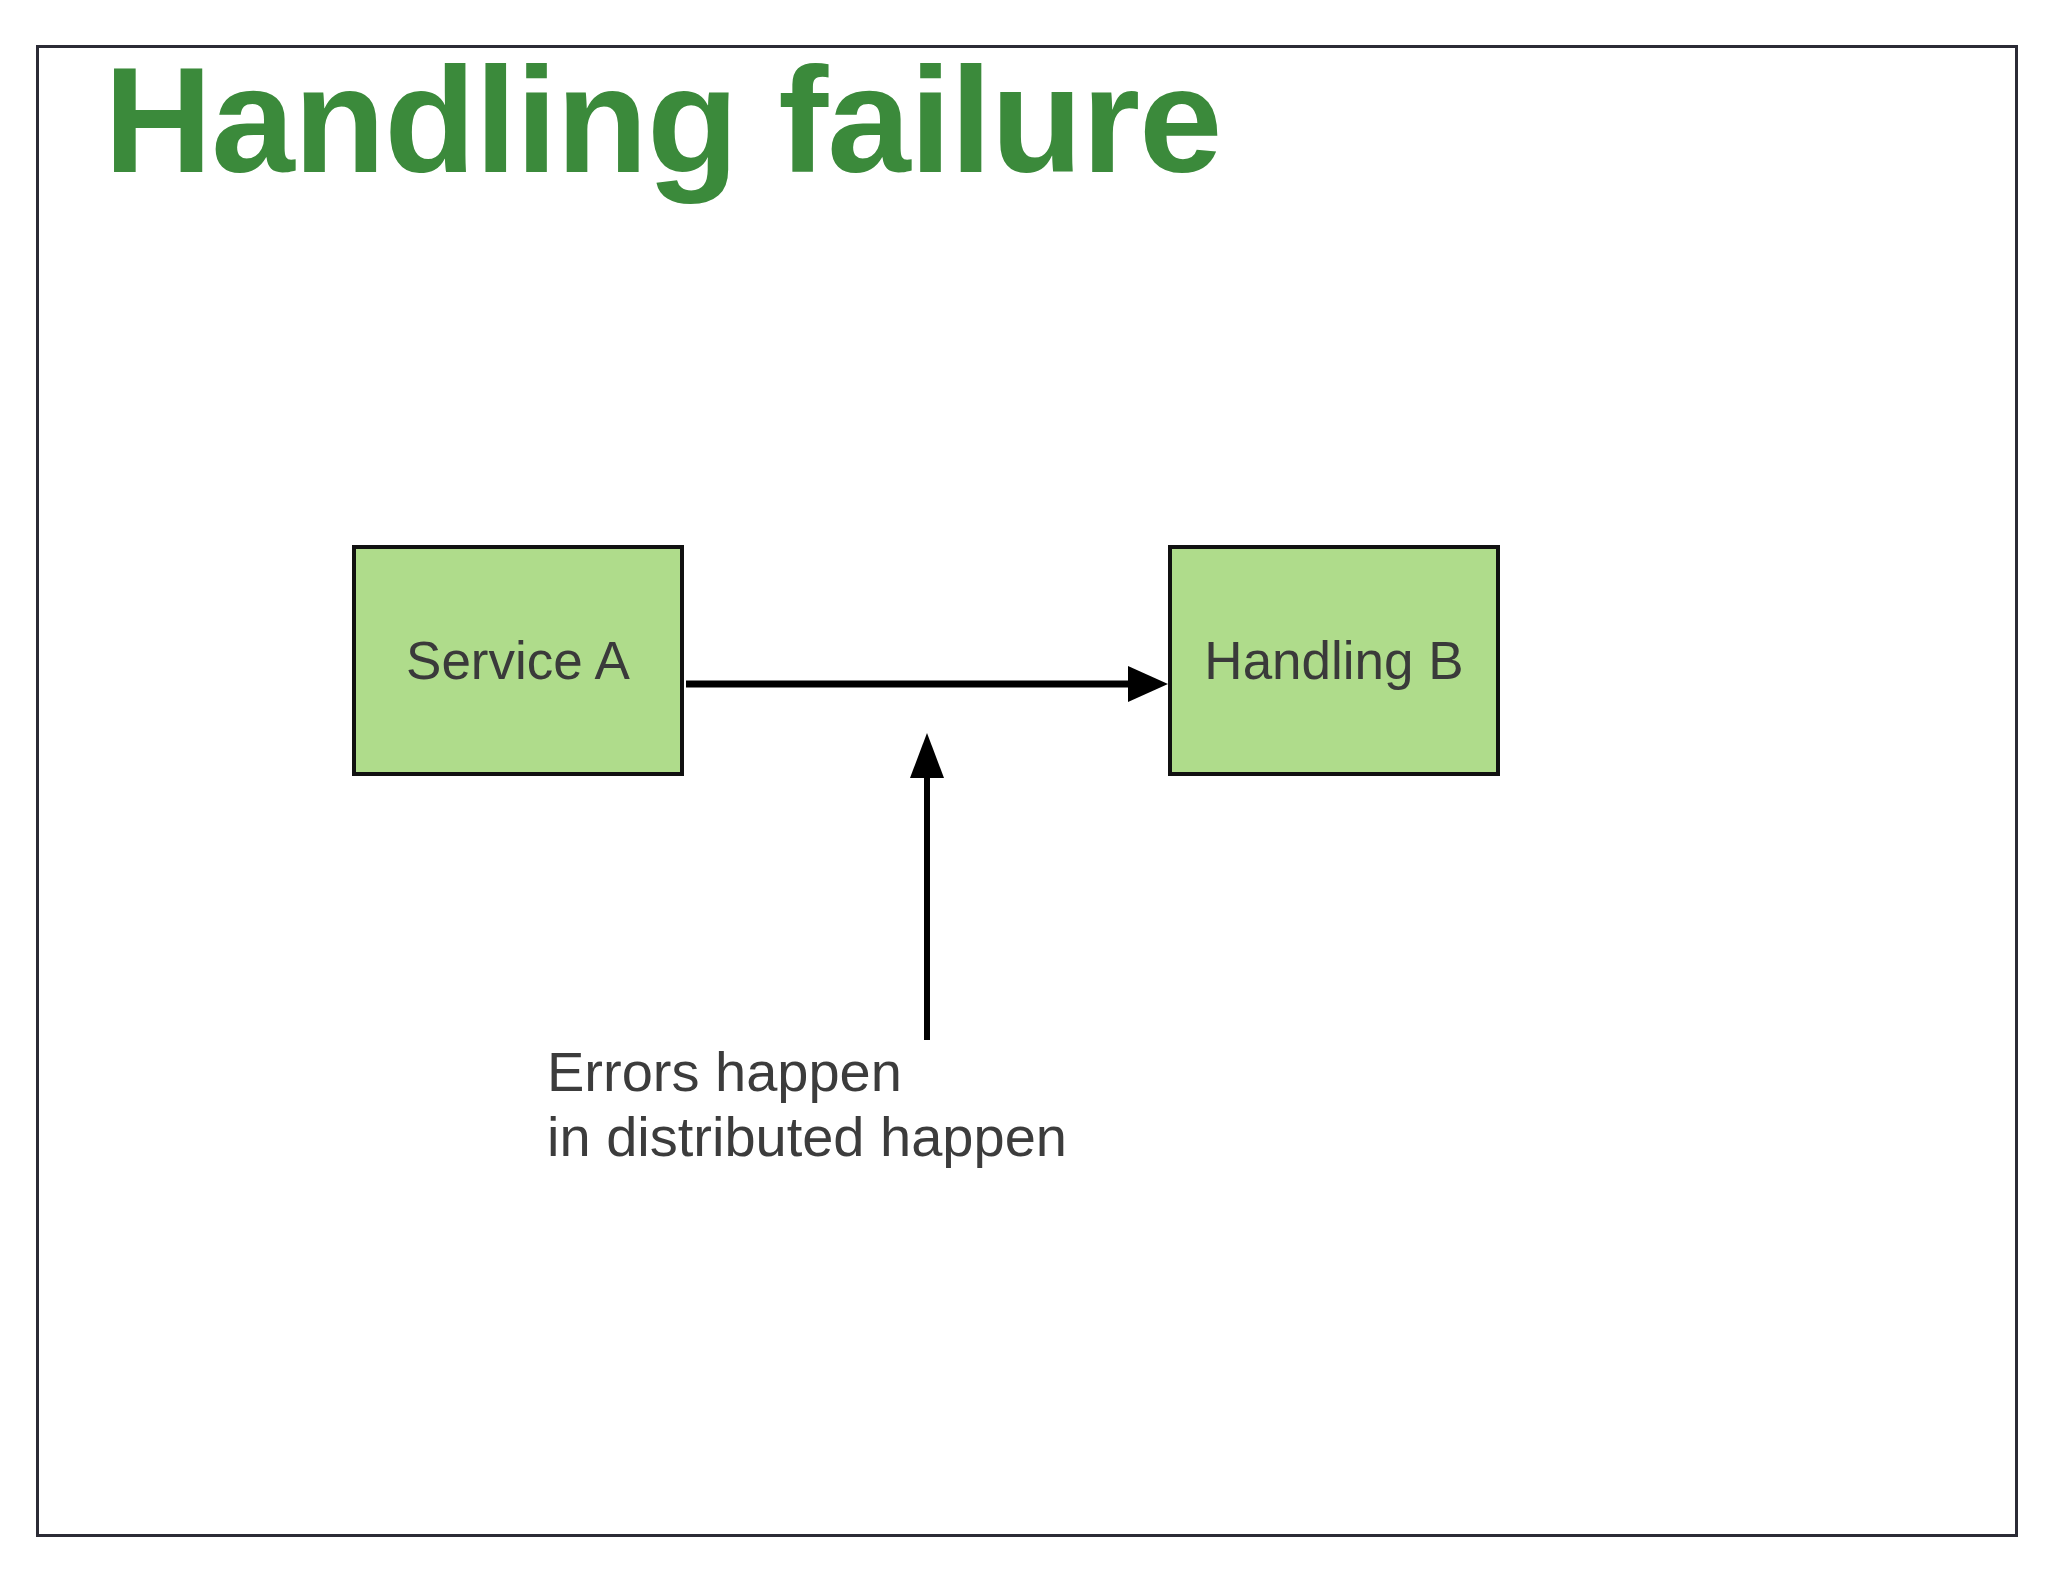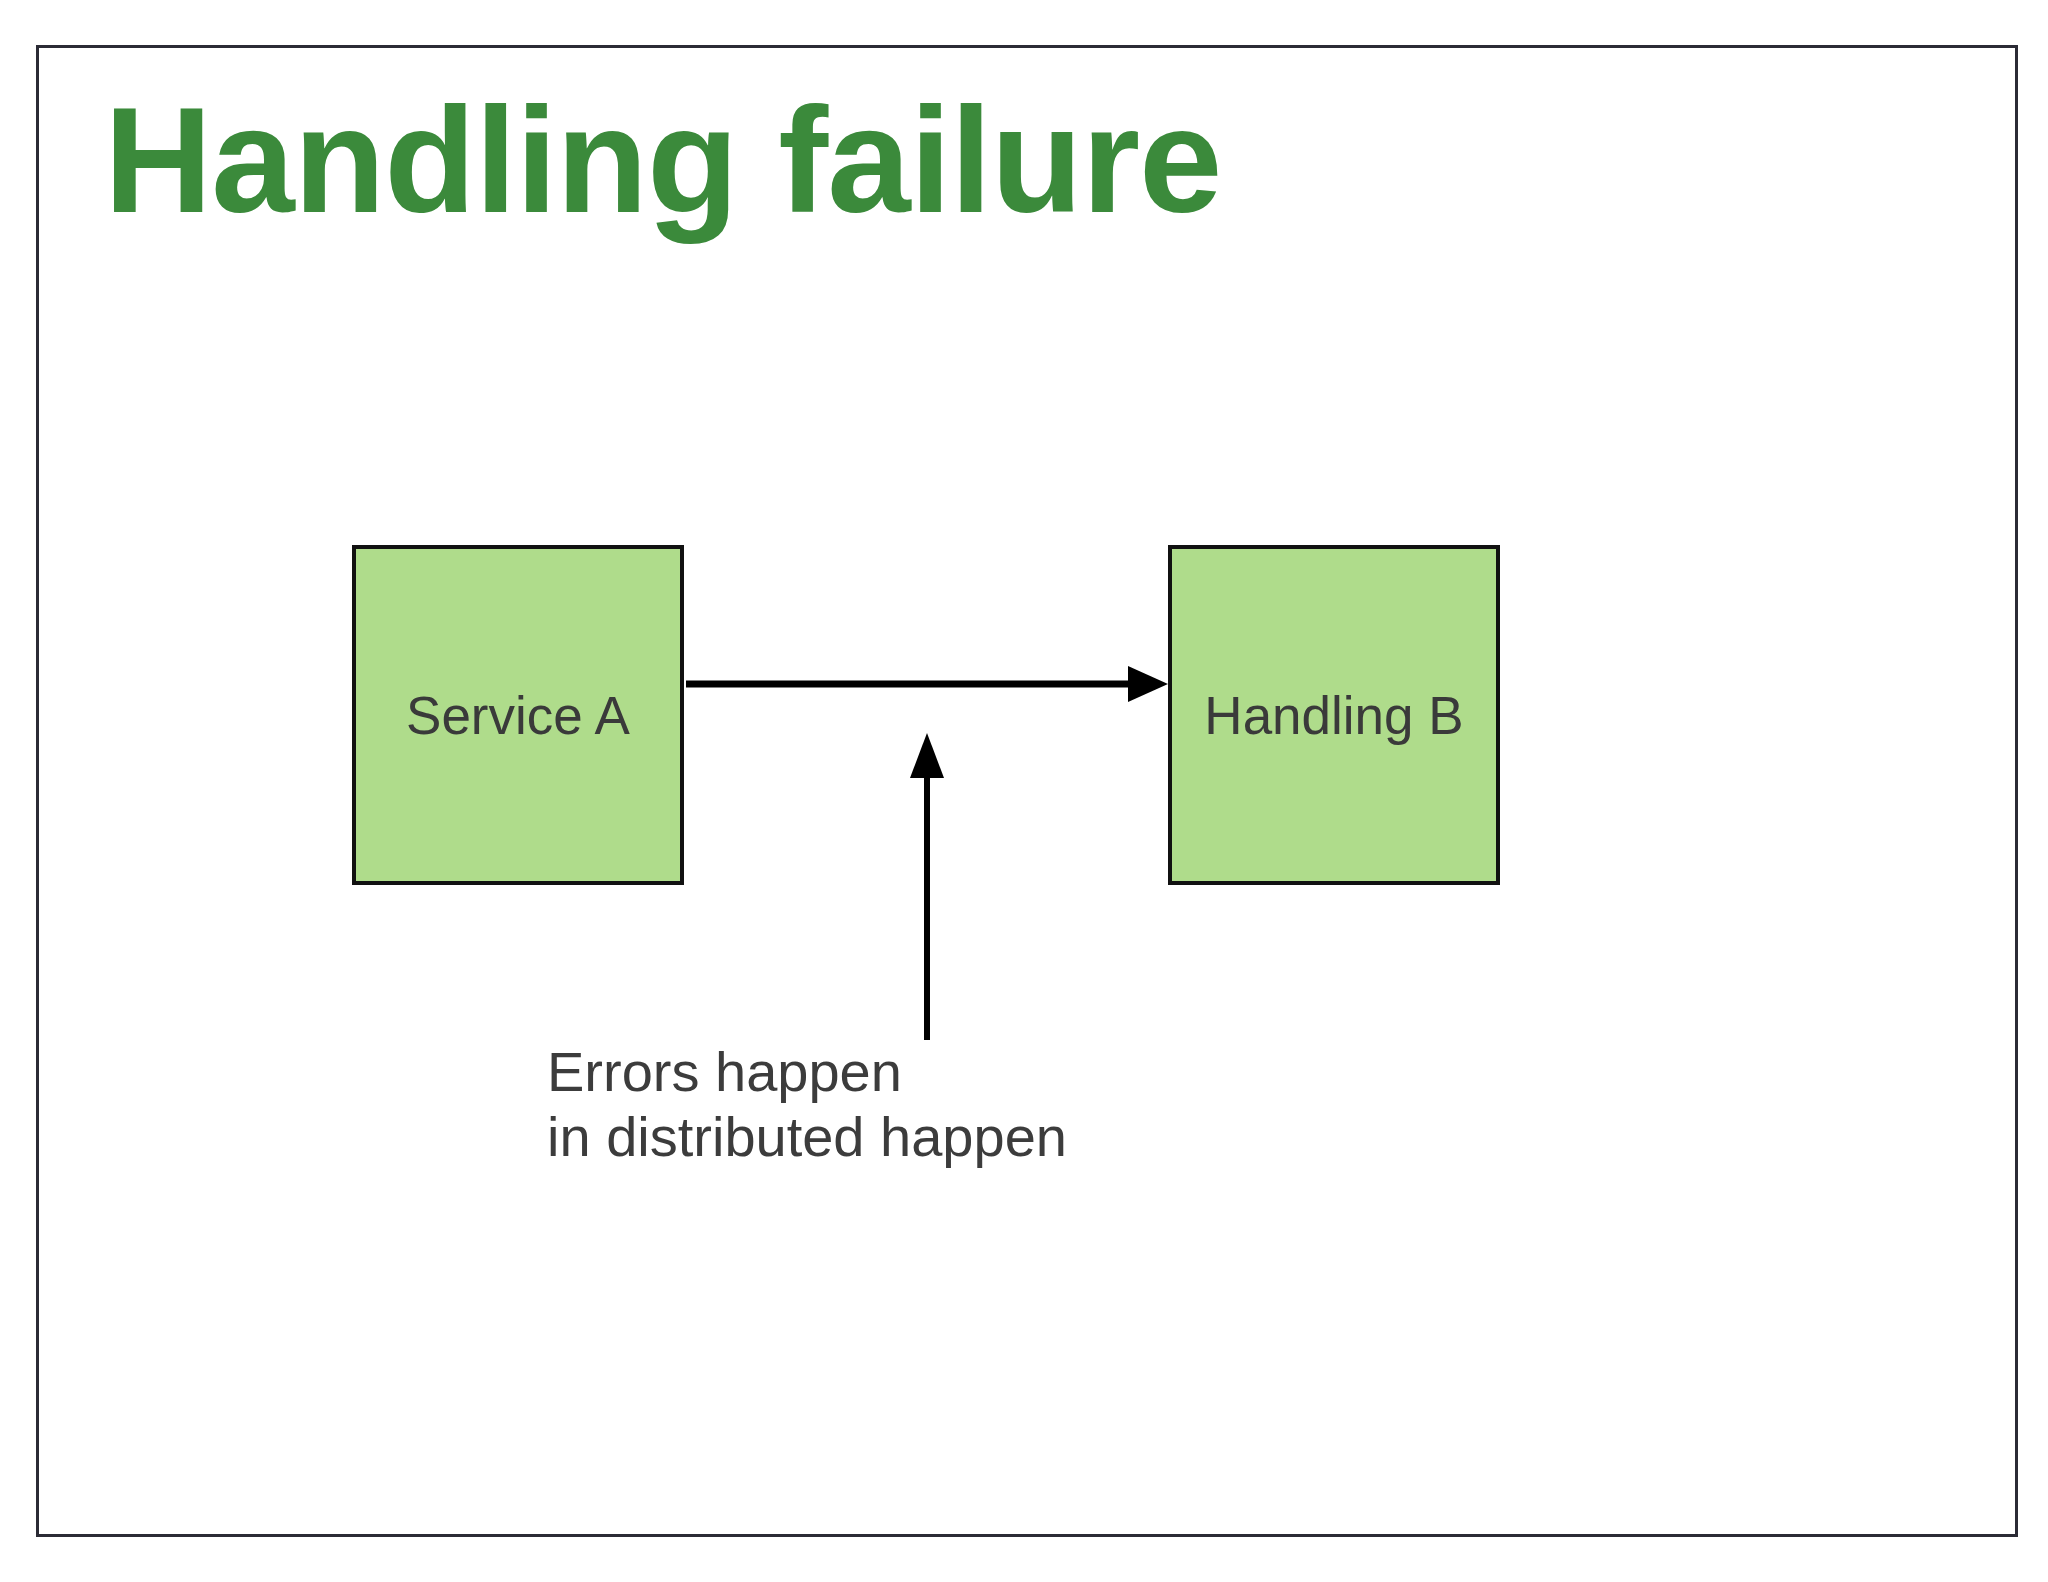--- a/index.html
+++ b/index.html
@@ -36,27 +36,26 @@
     position: absolute;
     left: 104px;
     top: 42px;
     font-family: "Liberation Sans", sans-serif;
     font-weight: bold;
     font-size: 150px;
     line-height: 1.05;
     letter-spacing: -1px;
     color: #3b8a3b;
     white-space: nowrap;
-    margin-top: 40px;
   }
 
   .service-box {
     position: absolute;
     width: 332px;
-    height: 340px;
+    height: 231px;
     background: #afdc8b;
     border: 4px solid #111111;
     box-sizing: border-box;
     display: flex;
     align-items: center;
     justify-content: center;
   }
   .service-box .service-label {
     font-family: "Liberation Sans", sans-serif;
     font-weight: normal;

